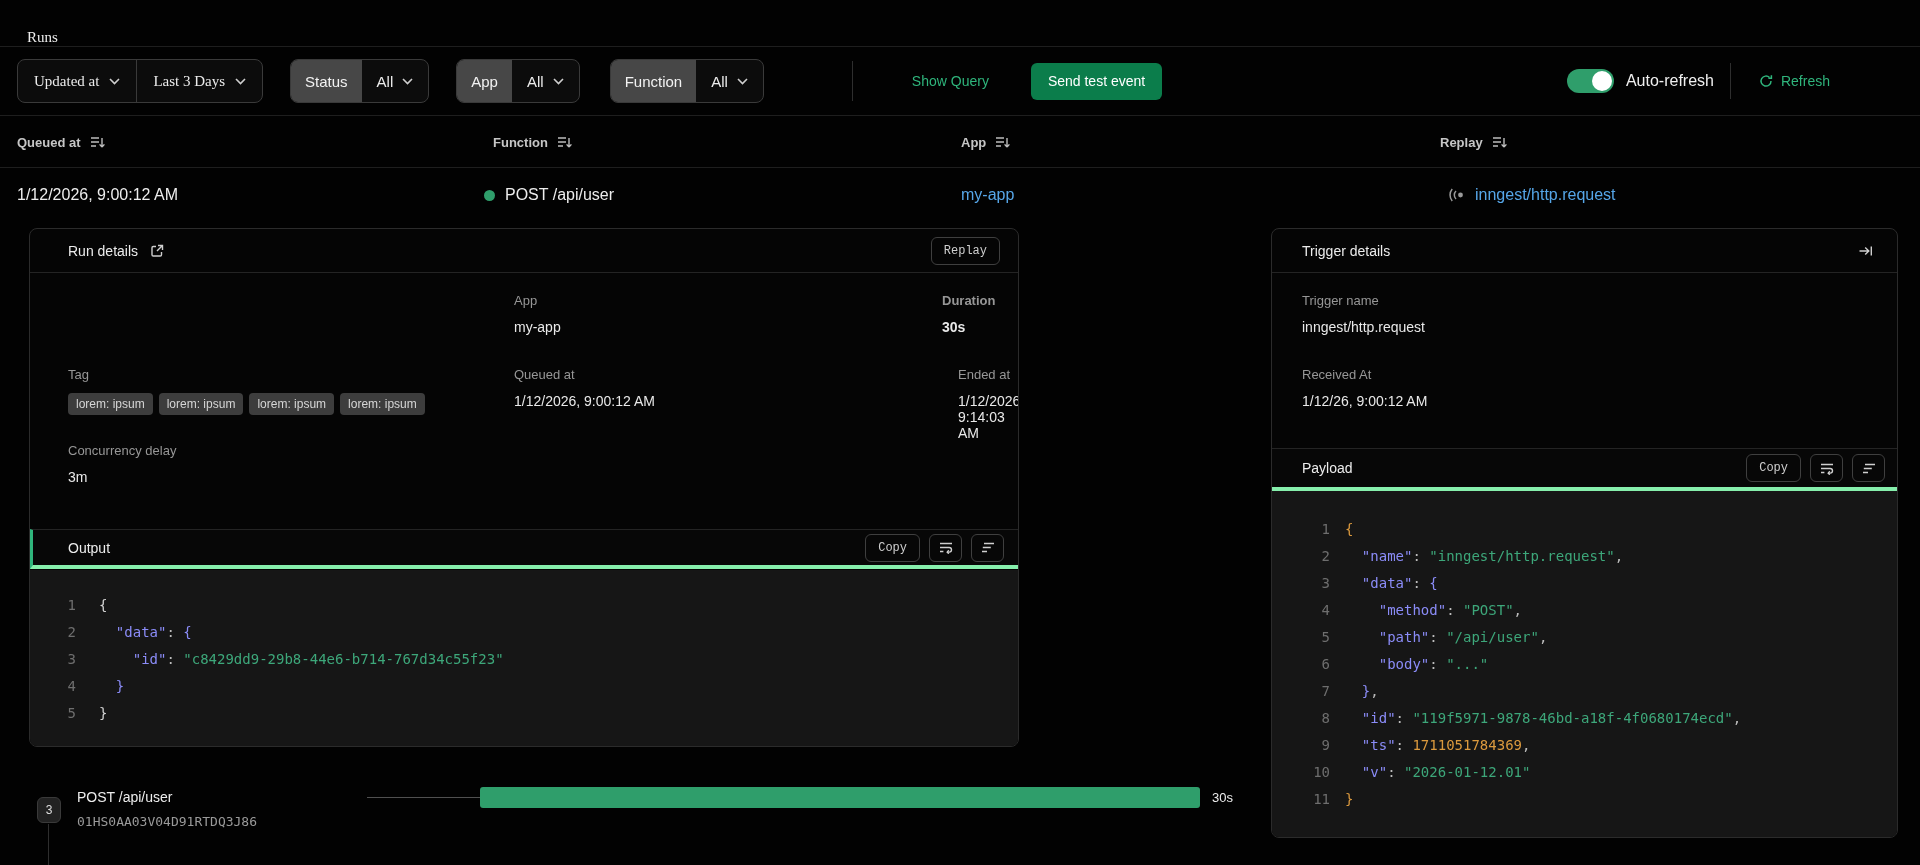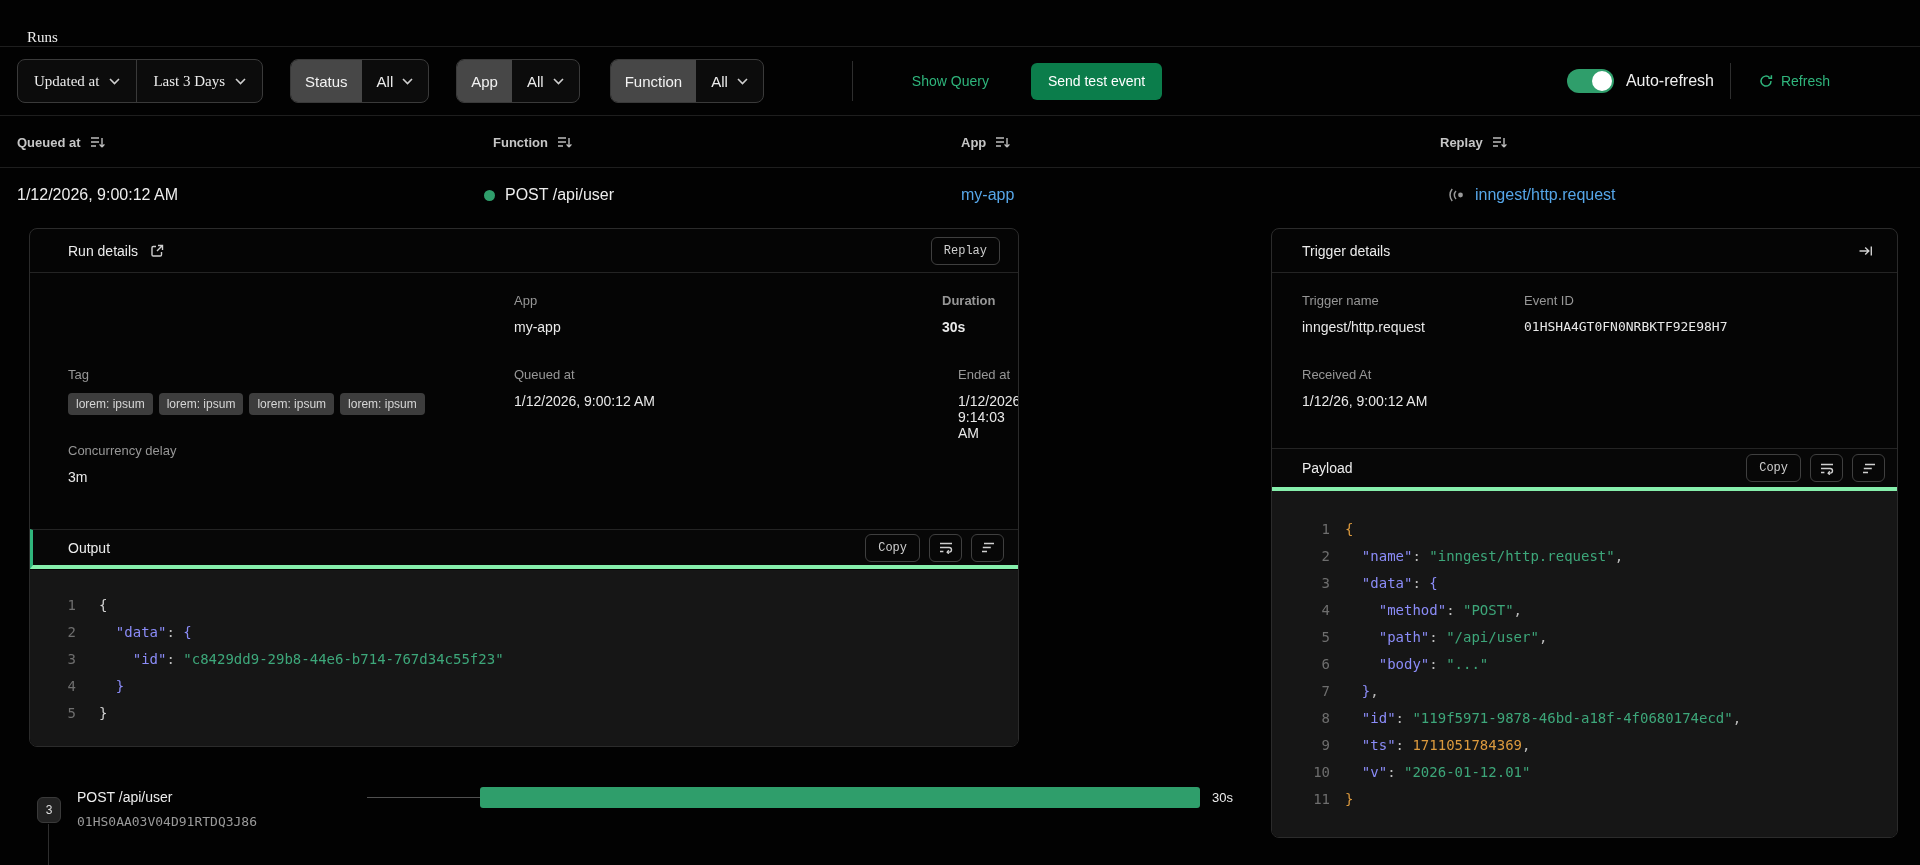--- a/index.html
+++ b/index.html
@@ -280,24 +280,20 @@
           <path d="M1.5 7h9M7.2 3.5L10.8 7l-3.6 3.5" stroke="#cfcfcf" stroke-width="1.4" fill="none"></path>
           <path d="M13.3 2.5v9" stroke="#cfcfcf" stroke-width="1.4"></path>
         </svg>
     </div>
   </div>
 
   <div class="field" style="left:30px;top:64px;">
     <div class="lbl">Trigger name</div>
     <div class="val">inngest/http.request</div>
   </div>
-  <div class="field" style="left:252px;top:64px;">
-    <div class="lbl">Event ID</div>
-    <div class="val mono" style="font-size:13px;">01HSHA4GT0FN0NRBKTF92E98H7</div>
-  </div>
   <div class="field" style="left:30px;top:138px;">
     <div class="lbl">Received At</div>
     <div class="val">1/12/26, 9:00:12 AM</div>
   </div>
 
   <div class="sect-header" style="top:219px;height:43px;padding:0 12px 0 30px;">
     <span class="panel-title">Payload</span>
     <div class="hd-btns">
       <button class="btn-sm">Copy</button>
       <div class="btn-ic">

